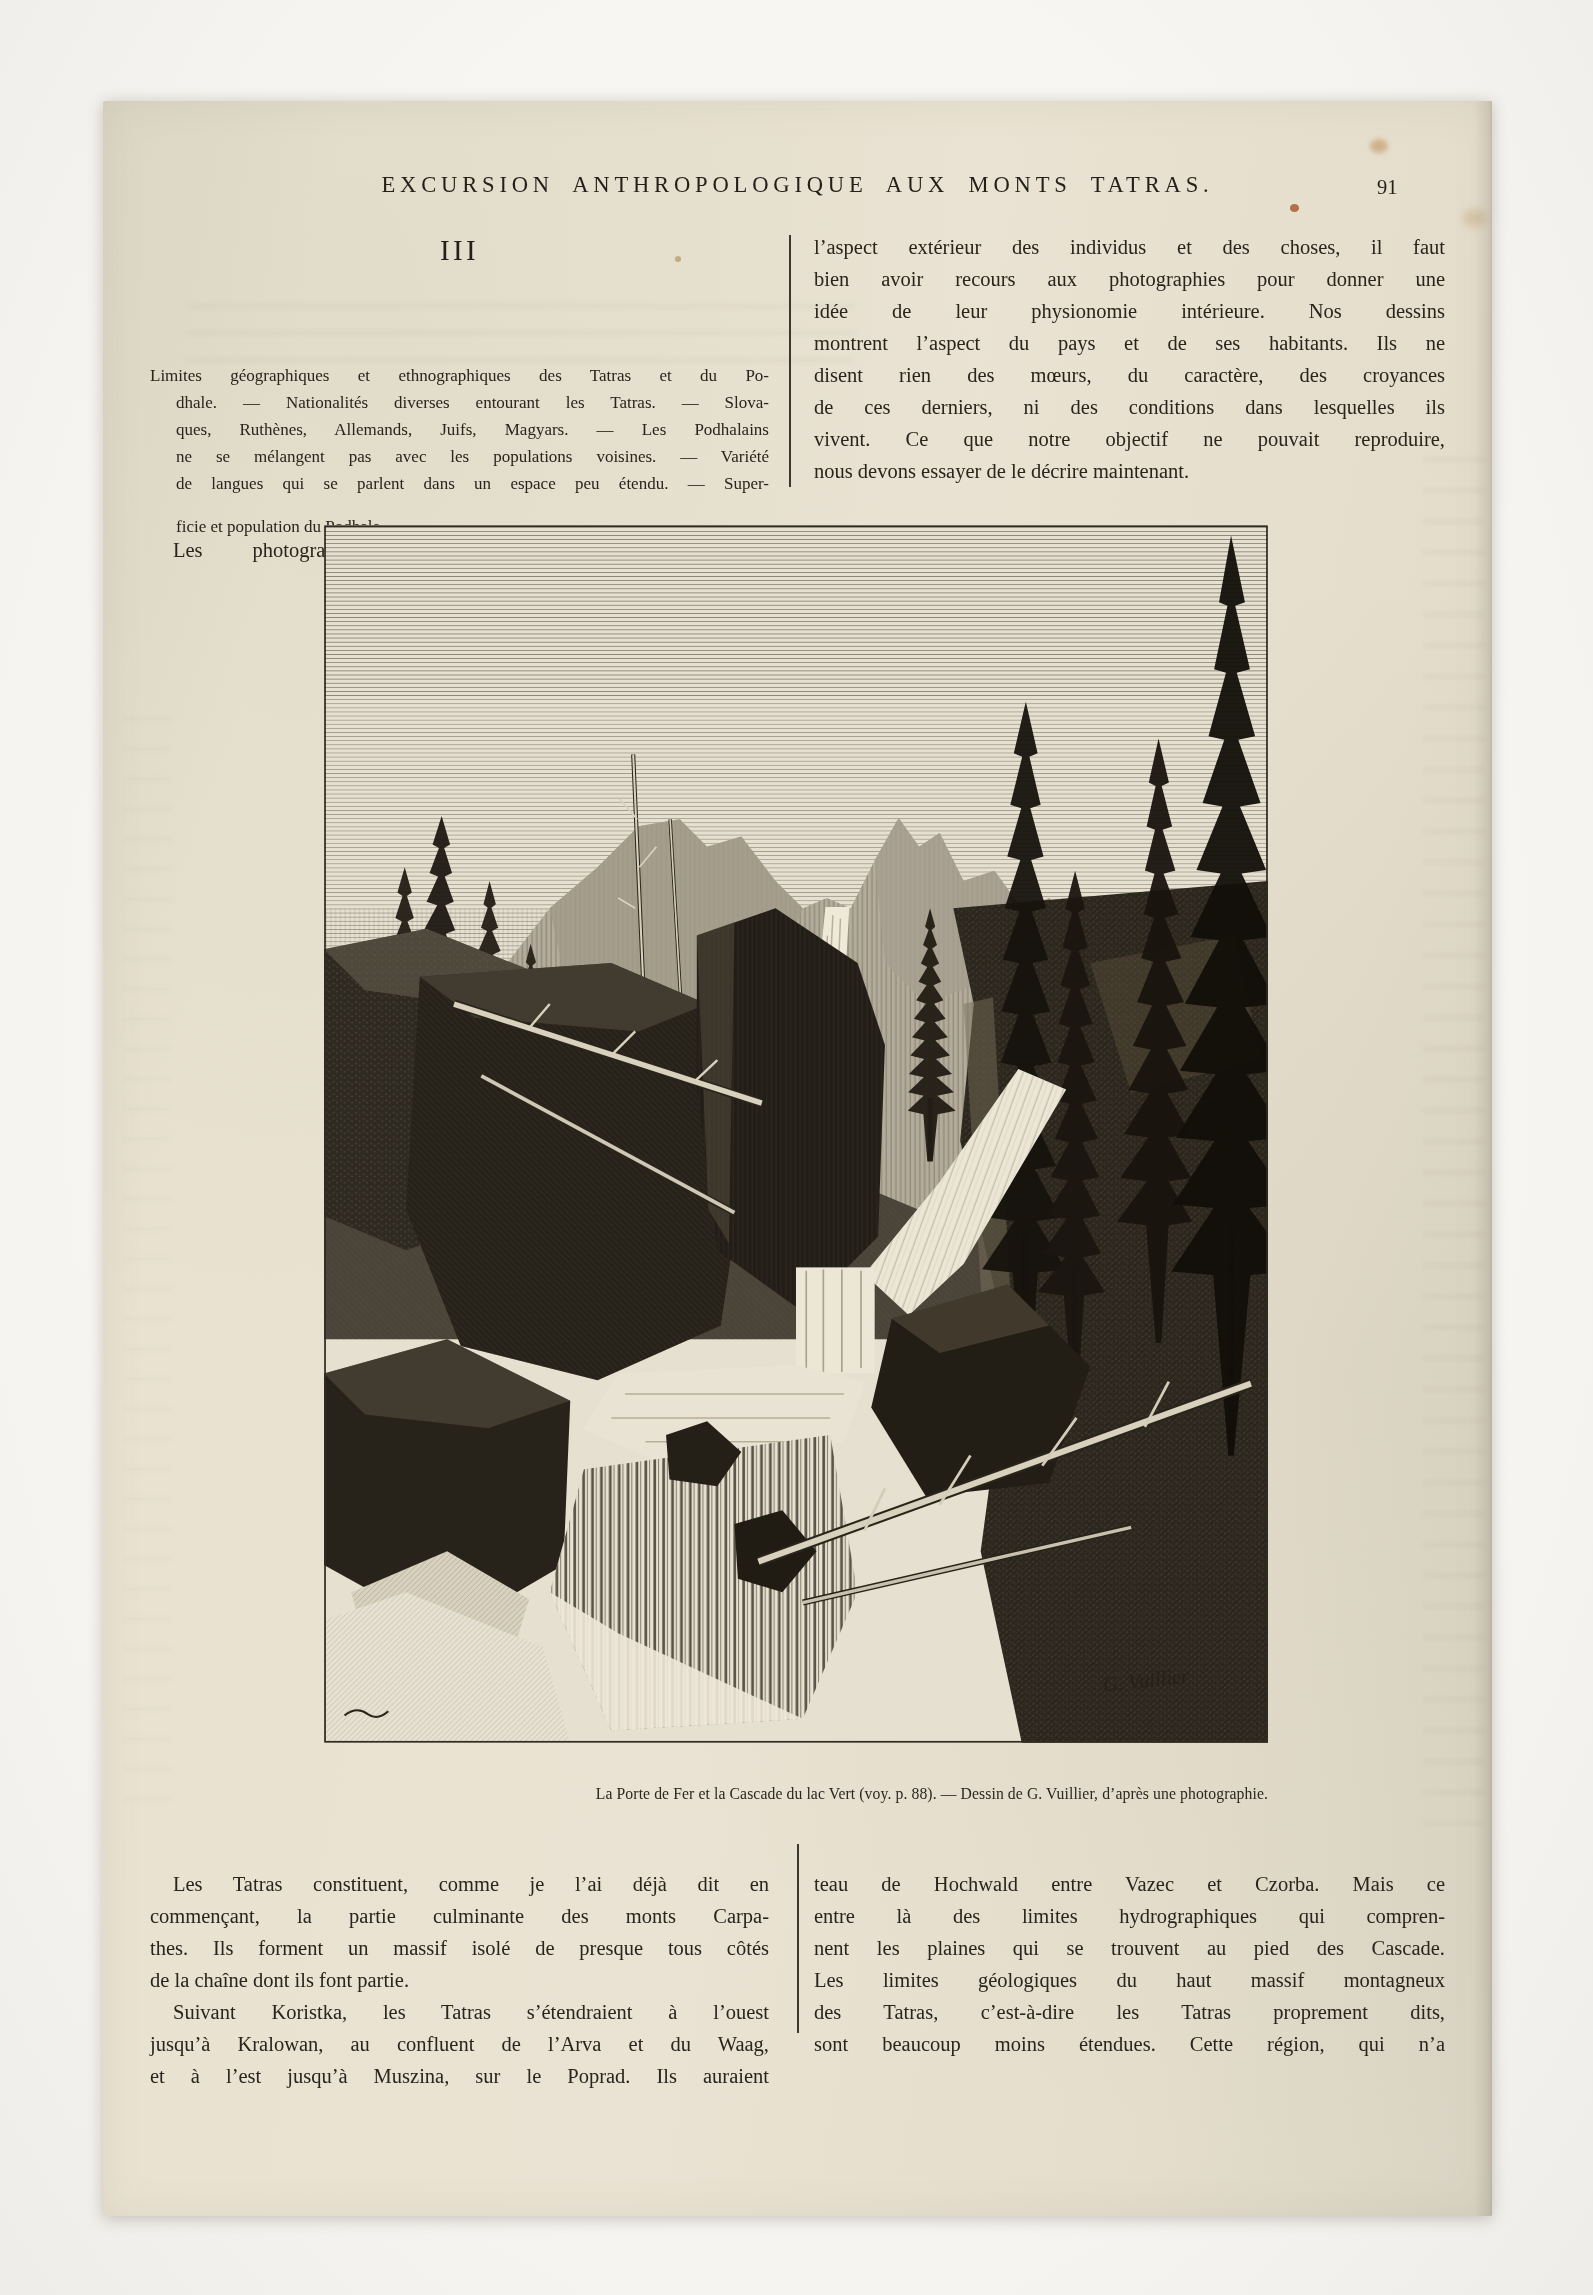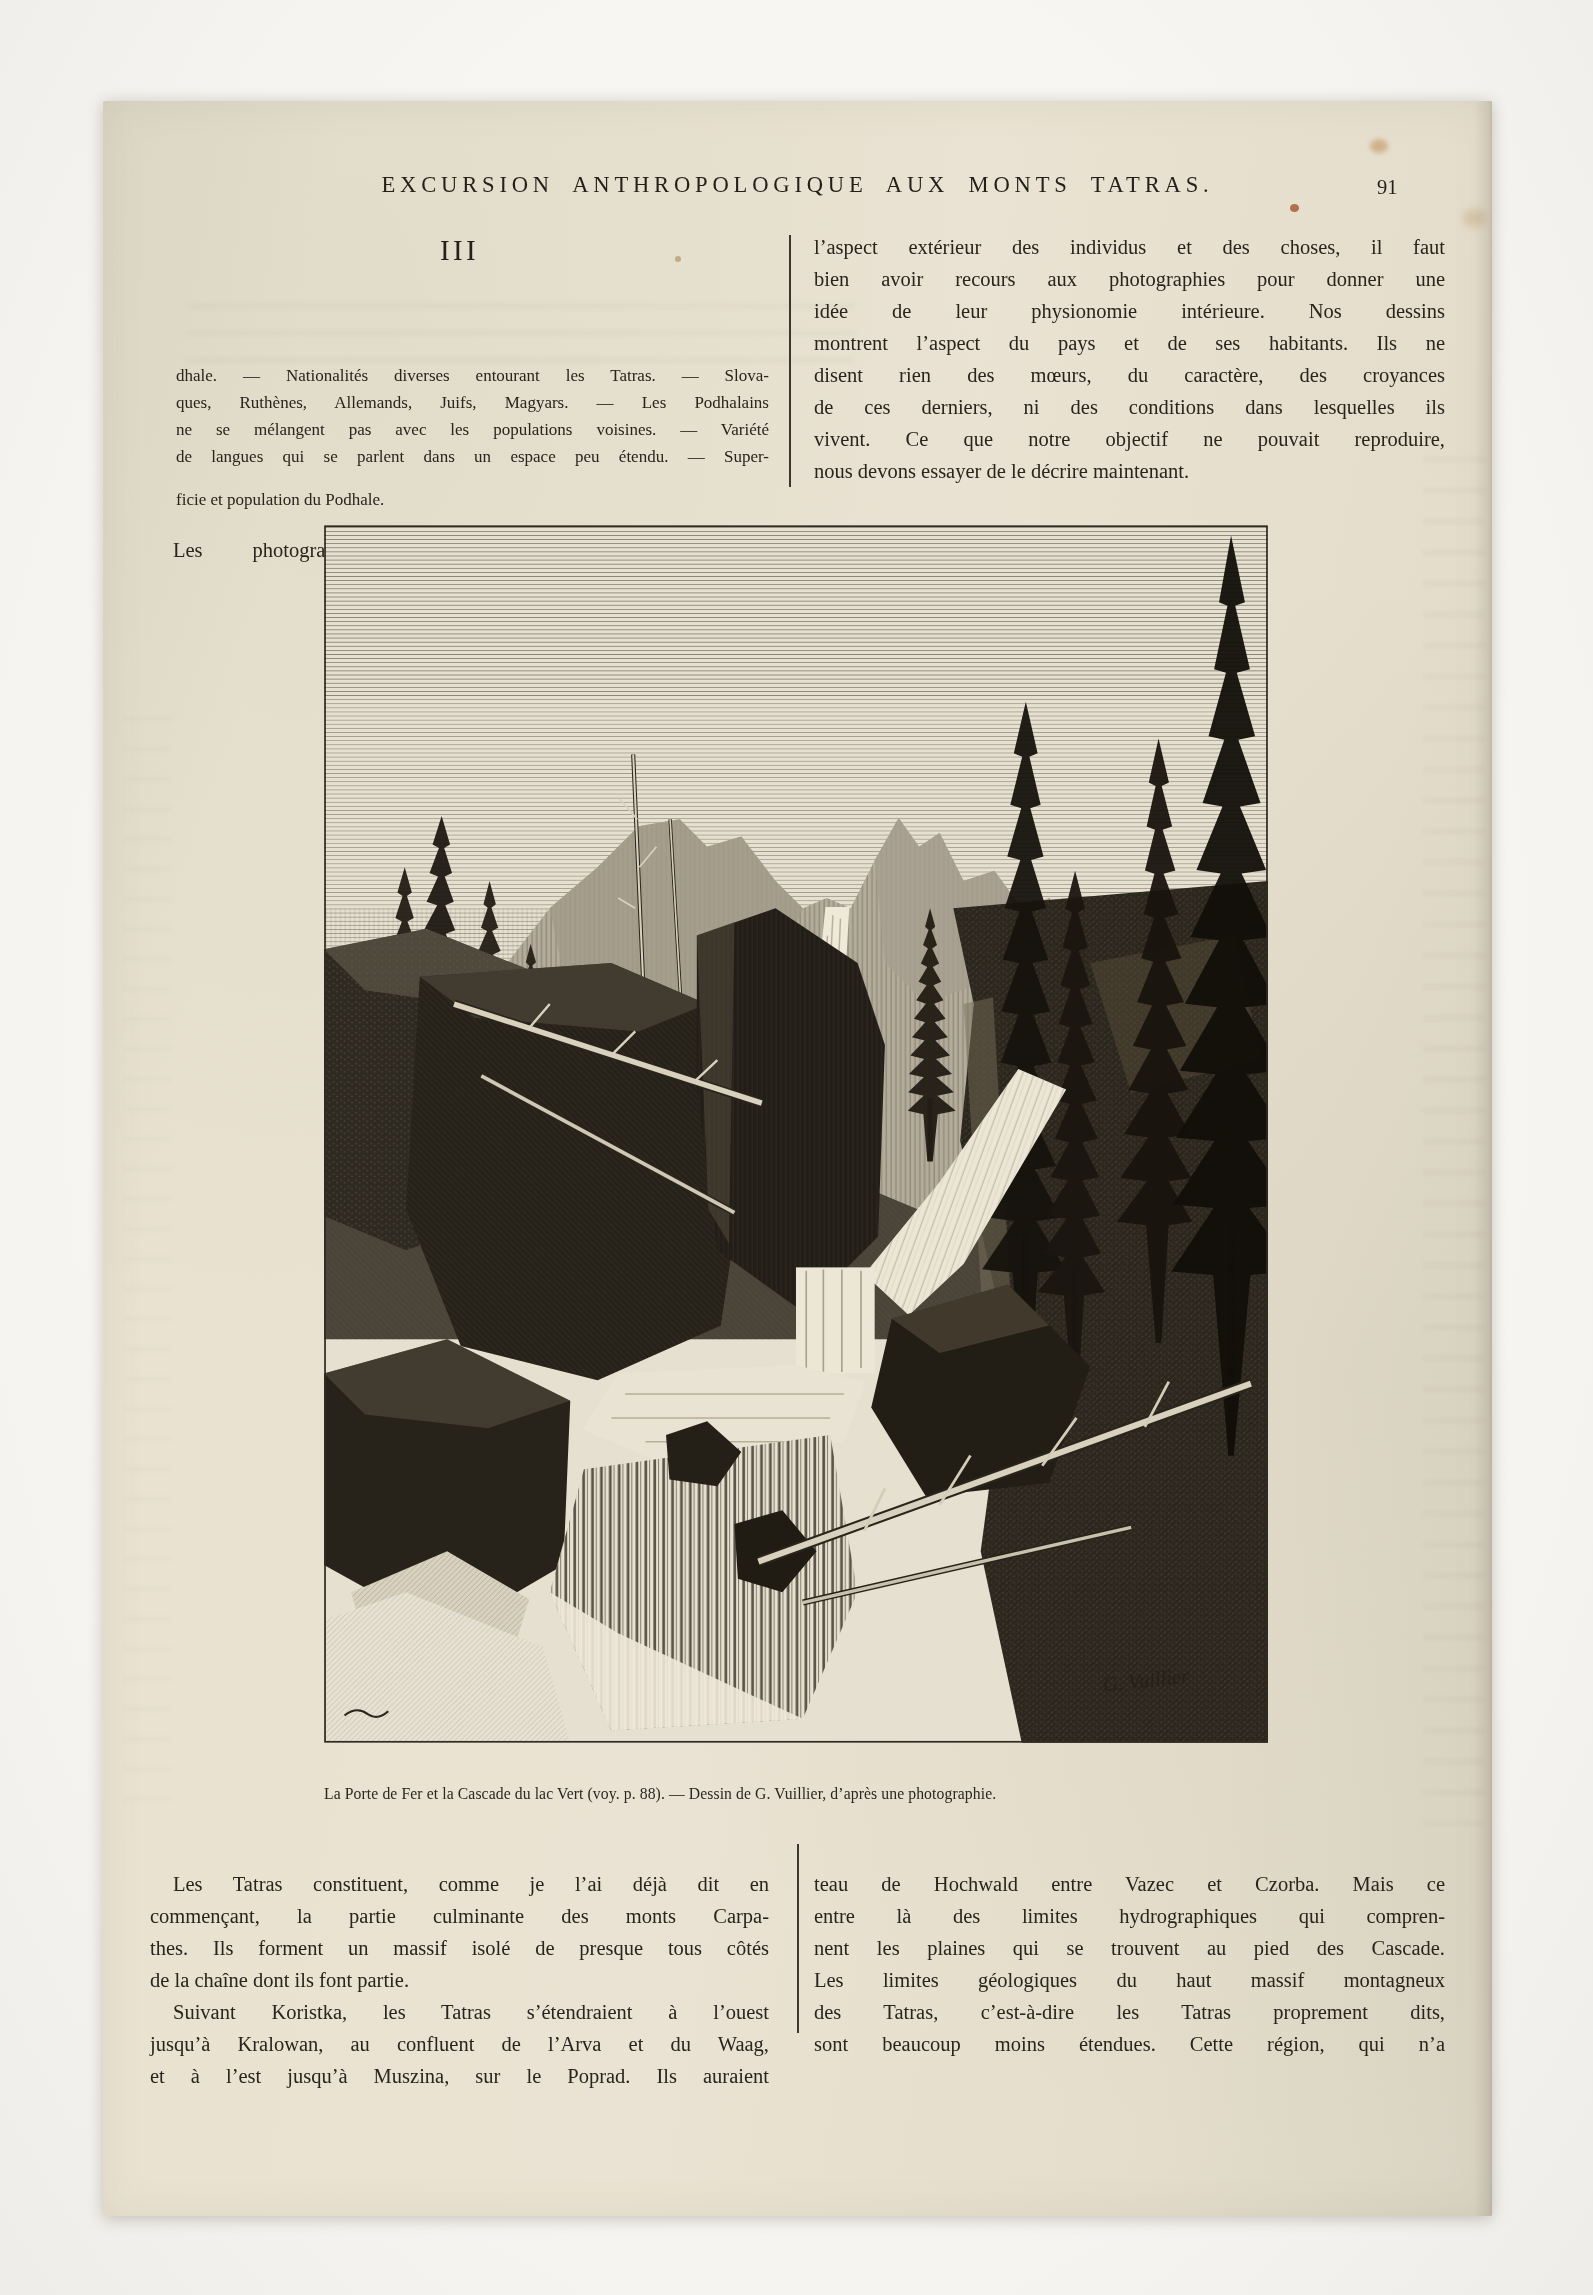--- a/index.html
+++ b/index.html
@@ -32,21 +32,21 @@
   .left-intro{position:absolute;left:47px;top:434px;width:619px;font-size:20.5px;line-height:31px;
         text-align:justify;text-align-last:justify;text-indent:23px;color:#29241c;}
   .right-top{left:711px;top:130px;width:631px;font-family:Liberation Serif, serif;}
   .bottom-left{left:47px;top:1767px;width:619px;}
   .bottom-right{left:711px;top:1767px;width:631px;}
   .vrule{position:absolute;width:1.7px;background:#3d382f;}
   .vrule.top{left:686px;top:134px;height:252px;}
   .vrule.bottom{left:694px;top:1743px;height:189px;}
   .figure{position:absolute;left:221px;top:424px;width:944px;height:1218px;}
   .figure svg{display:block;width:944px;height:1218px;}
-  .caption{position:absolute;left:221px;top:1684px;width:944px;text-align:left;
+  .caption{position:absolute;left:221px;top:1684px;width:944px;text-align:right;
         font-size:15.7px;color:#2c2720;letter-spacing:0.1px;}
   .stain{position:absolute;border-radius:50%;pointer-events:none;}
   .stain.s1{left:1187px;top:103px;width:9px;height:7.5px;background:#a4572b;opacity:.8;filter:blur(0.7px);}
   .stain.s2{left:1267px;top:38px;width:18px;height:13.7px;background:#c08d57;opacity:.55;filter:blur(2.7px);}
   .stain.s3{left:572px;top:155px;width:6.2px;height:5.5px;background:#ad8a52;opacity:.6;filter:blur(0.7px);}
   .stain.s4{left:1360px;top:108px;width:23px;height:18px;background:#b9935f;opacity:.35;filter:blur(4.1px);}
   .bleed{position:absolute;pointer-events:none;filter:blur(2.1px);opacity:.55;}
   .bleed.right{left:1320px;top:356px;width:62px;height:1368px;
         background:repeating-linear-gradient(180deg,rgba(115,105,88,.10) 0 4.8px,rgba(0,0,0,0) 4.8px 31px);}
   .bleed.under-header{left:82px;top:202px;width:670px;height:62px;
@@ -67,20 +67,21 @@
     <div class="stain s2"></div>
     <div class="stain s3"></div>
     <div class="stain s4"></div>
 
     <div class="header-title">EXCURSION ANTHROPOLOGIQUE AUX MONTS TATRAS.</div>
     <div class="page-number">91</div>
 
     <div class="h-iii">III</div>
 
     <div class="summary">
+      <div class="sl first">Limites géographiques et ethnographiques des Tatras et du Po-</div>
       <div class="sl">dhale. — Nationalités diverses entourant les Tatras. — Slova-</div>
       <div class="sl">ques, Ruthènes, Allemands, Juifs, Magyars. — Les Podhalains</div>
       <div class="sl">ne se mélangent pas avec les populations voisines. — Variété</div>
       <div class="sl">de langues qui se parlent dans un espace peu étendu. — Super-</div>
       <div class="sl end">ficie et population du Podhale.</div>
     </div>
 
     <div class="left-intro">Les photographies ne pouvant reproduire que</div>
 
     <div class="vrule top"></div>

